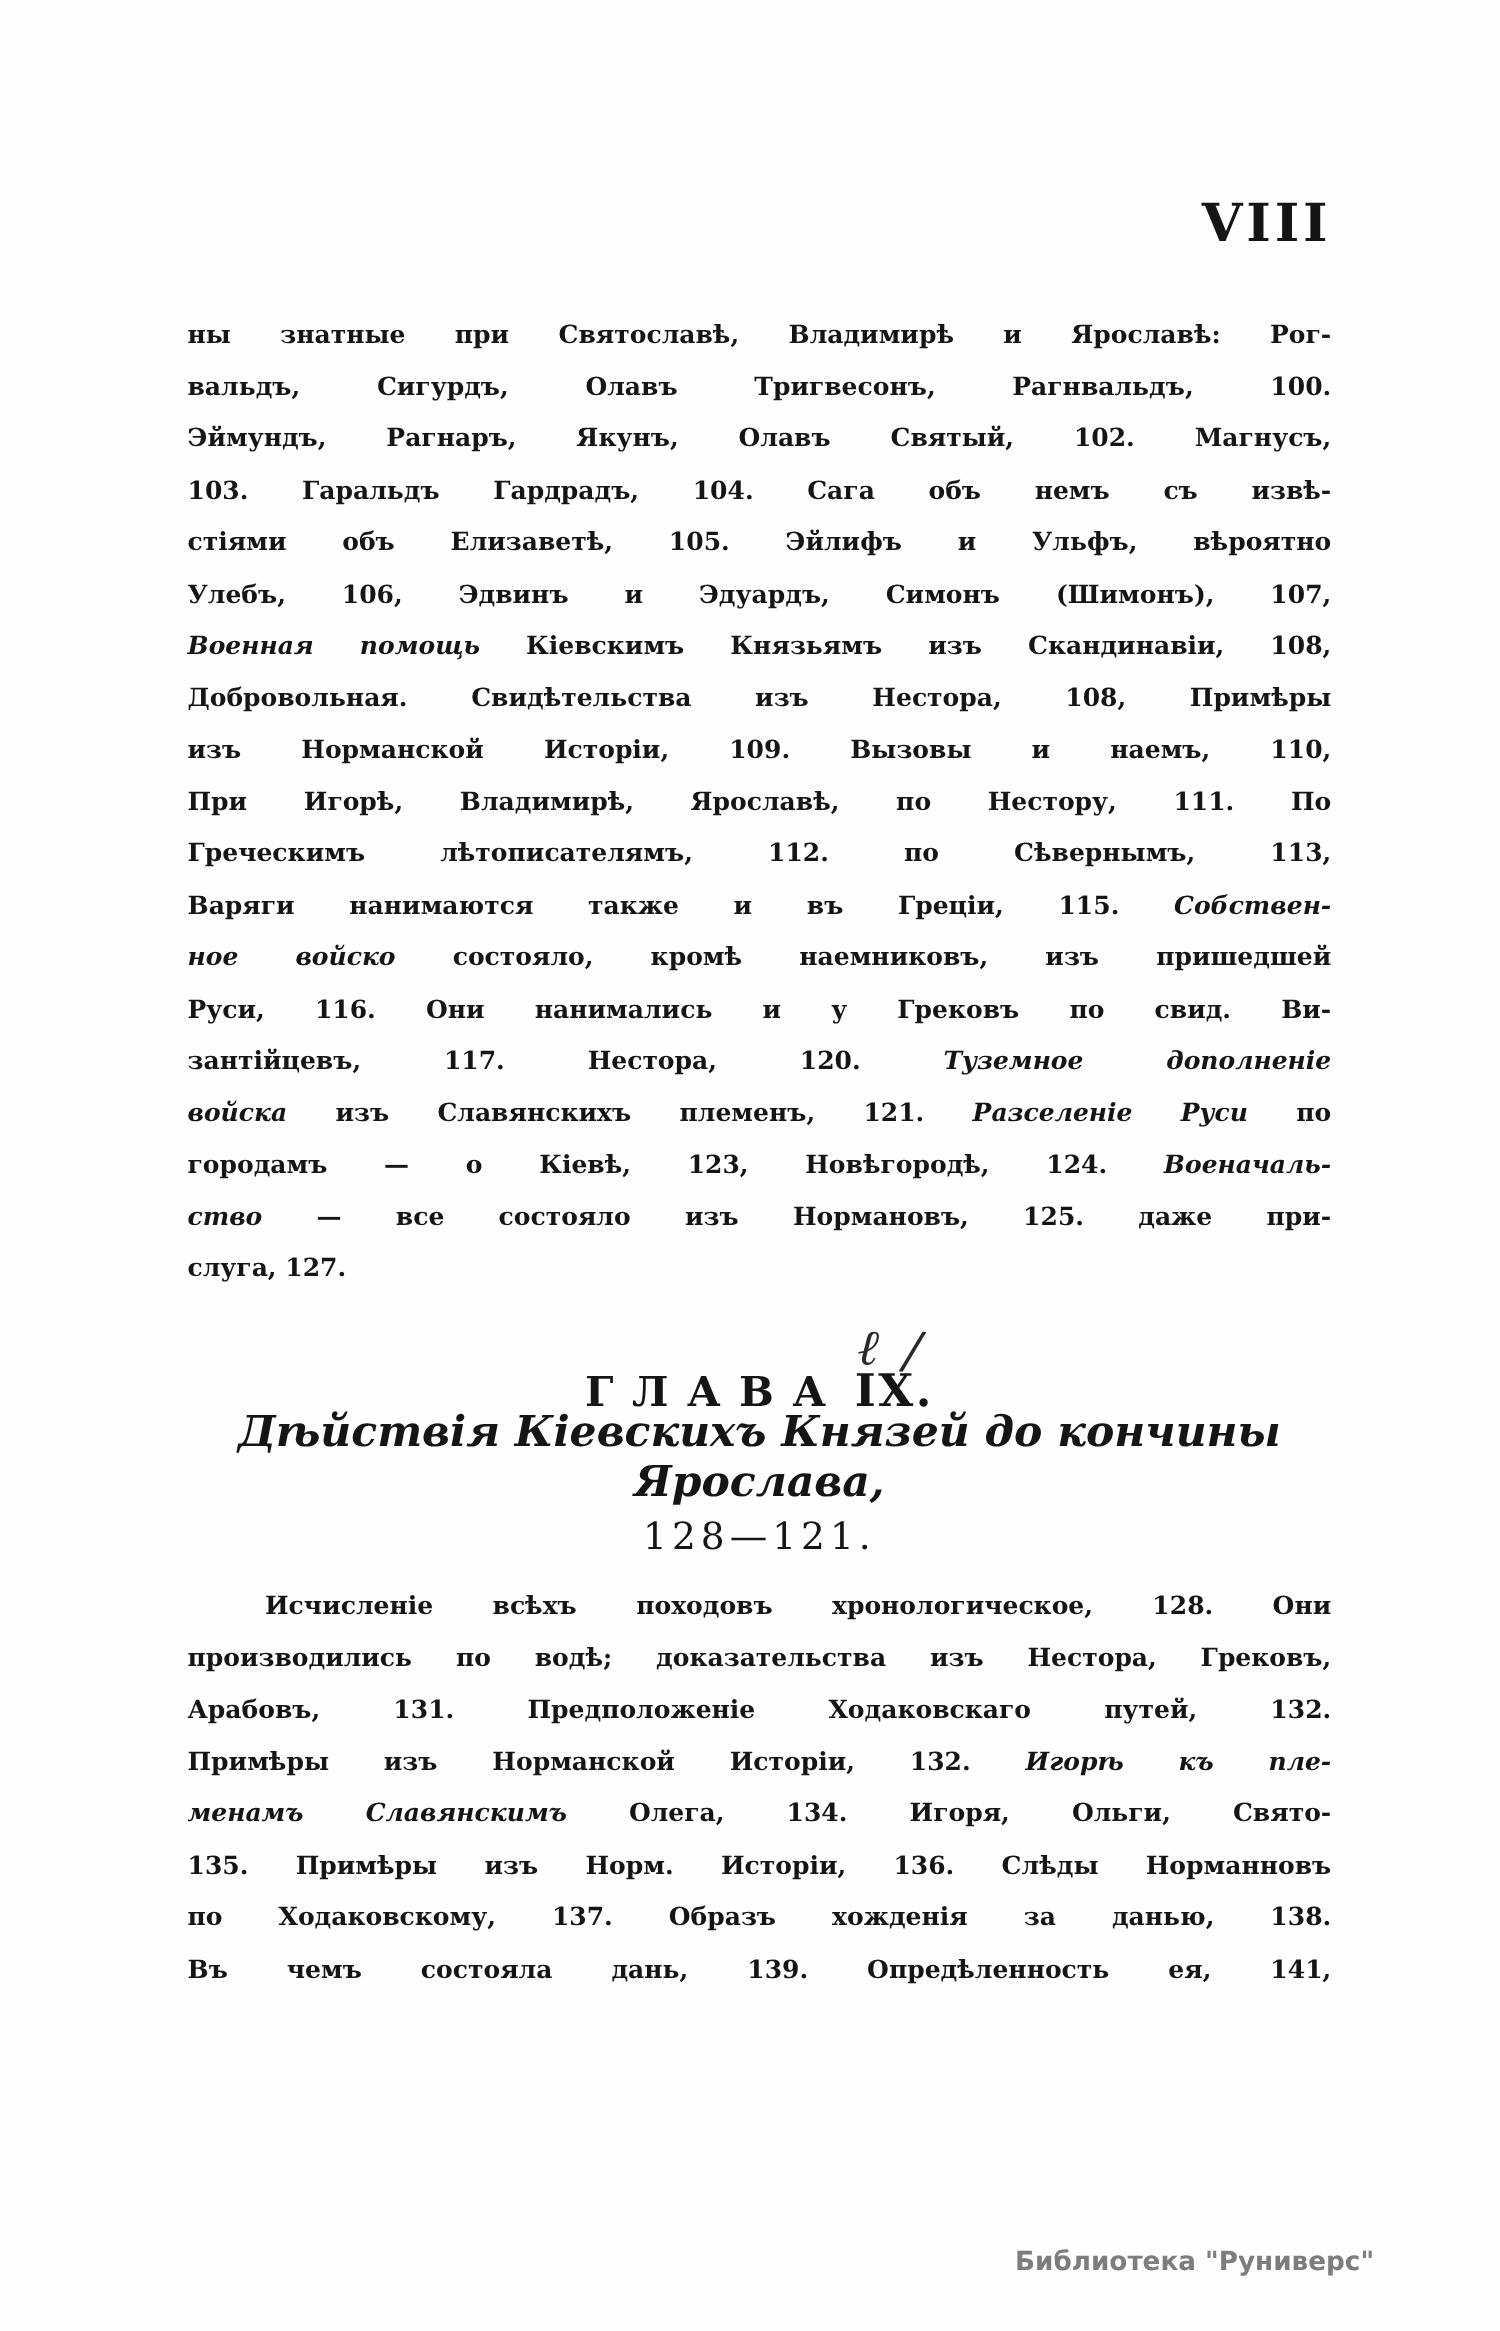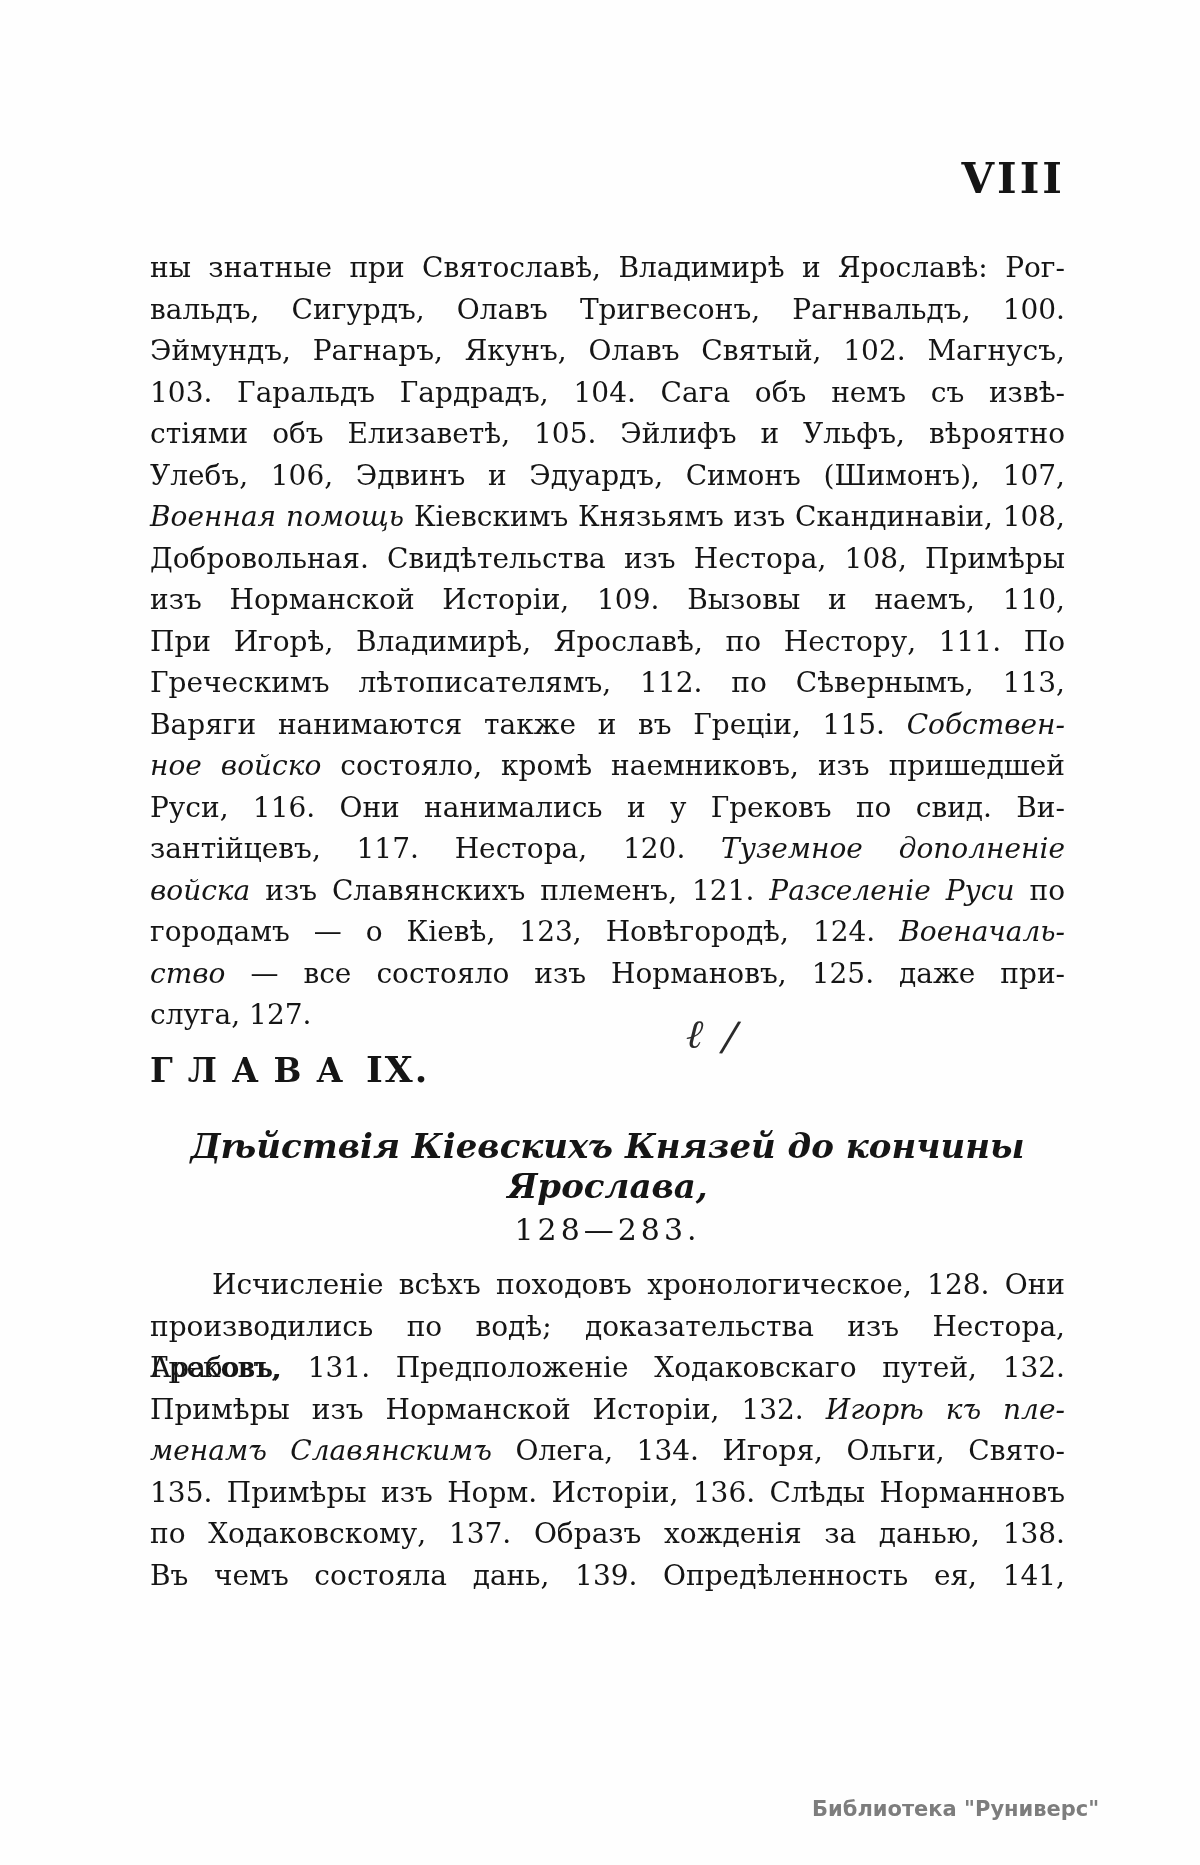--- a/index.html
+++ b/index.html
@@ -14,33 +14,34 @@
   .page { position: absolute; inset: 0; }
 
   .pageno {
     position: absolute; top: 154px; left: 150px; width: 915px;
     text-align: right;
     font-size: 42px; font-weight: bold; letter-spacing: 3px;
   }
 
   .para {
     position: absolute; left: 150px; width: 915px;
-    font-size: 28px;
+    font-size: 20px;
+    font-weight: bold;
   }
   .p1 { top: 247px; }
   .p2 { top: 1264px; }
 
   .tline { height: 41.5px; line-height: 41.5px; white-space: normal; }
   .tline.just { text-align: justify; text-align-last: justify; }
   .tline.ind { text-indent: 62px; }
   .it { font-style: italic; margin-top: 19px; }
 
   .chapter-head {
-    position: absolute; top: 1048px; left: 150px; width: 915px;
-    text-align: left; white-space: nowrap;
+    position: absolute; top: 1092px; left: 150px; width: 915px;
+    text-align: center; white-space: nowrap;
   }
   .glava {
     font-size: 33px; font-weight: bold; letter-spacing: 0.45em;
     margin-right: 8px;
   }
   .chnum { font-size: 36px; font-weight: bold; letter-spacing: 2px; }
   .pencil {
     position: absolute; left: calc(50% + 78px); top: -36px;
     font-style: italic; font-size: 40px; font-weight: normal;
     color: #2a2a2a; letter-spacing: 4px;
@@ -94,21 +95,21 @@
       <div class="tline"><span>слуга, 127.</span></div>
     </div>
 
   <div class="chapter-head">
     <span class="glava">ГЛАВА</span><span class="chnum">IX.</span>
     <span class="pencil">ℓ /</span>
   </div>
 
   <div class="chtitle">Дѣйствія Кіевскихъ Князей до кончины Ярослава,</div>
 
-  <div class="chrange">128—283.</div>
+  <div class="chrange">128—121.</div>
 
   <div class="para p2">
       <div class="tline just ind"><span>Исчисленіе всѣхъ походовъ хронологическое, 128. Они</span></div>
       <div class="tline just"><span>производились по водѣ; доказательства изъ Нестора, Грековъ,</span></div>
       <div class="tline just"><span>Арабовъ, 131. Предположеніе Ходаковскаго путей, 132.</span></div>
       <div class="tline just"><span>Примѣры изъ Норманской Исторіи, 132. </span><span class="it">Игорѣ къ пле-</span></div>
       <div class="tline just"><span class="it">менамъ Славянскимъ</span><span> Олега, 134. Игоря, Ольги, Свято-</span></div>
       <div class="tline just"><span>135. Примѣры изъ Норм. Исторіи, 136. Слѣды Норманновъ</span></div>
       <div class="tline just"><span>по Ходаковскому, 137. Образъ хожденія за данью, 138.</span></div>
       <div class="tline just"><span>Въ чемъ состояла дань, 139. Опредѣленность ея, 141,</span></div>

